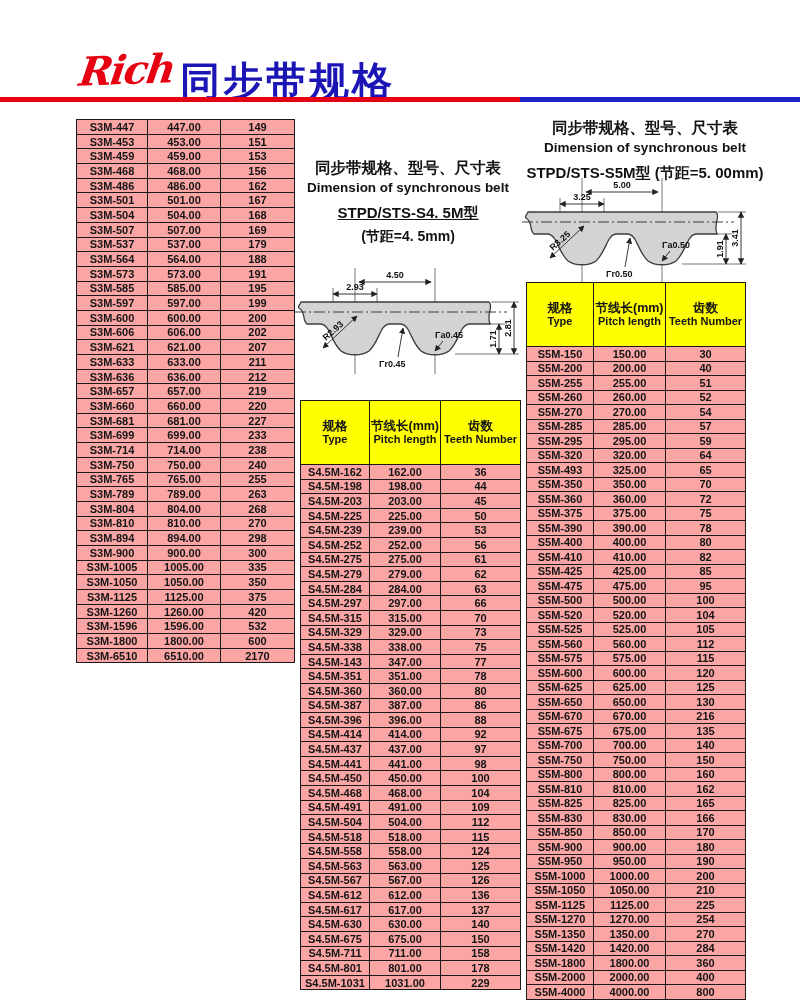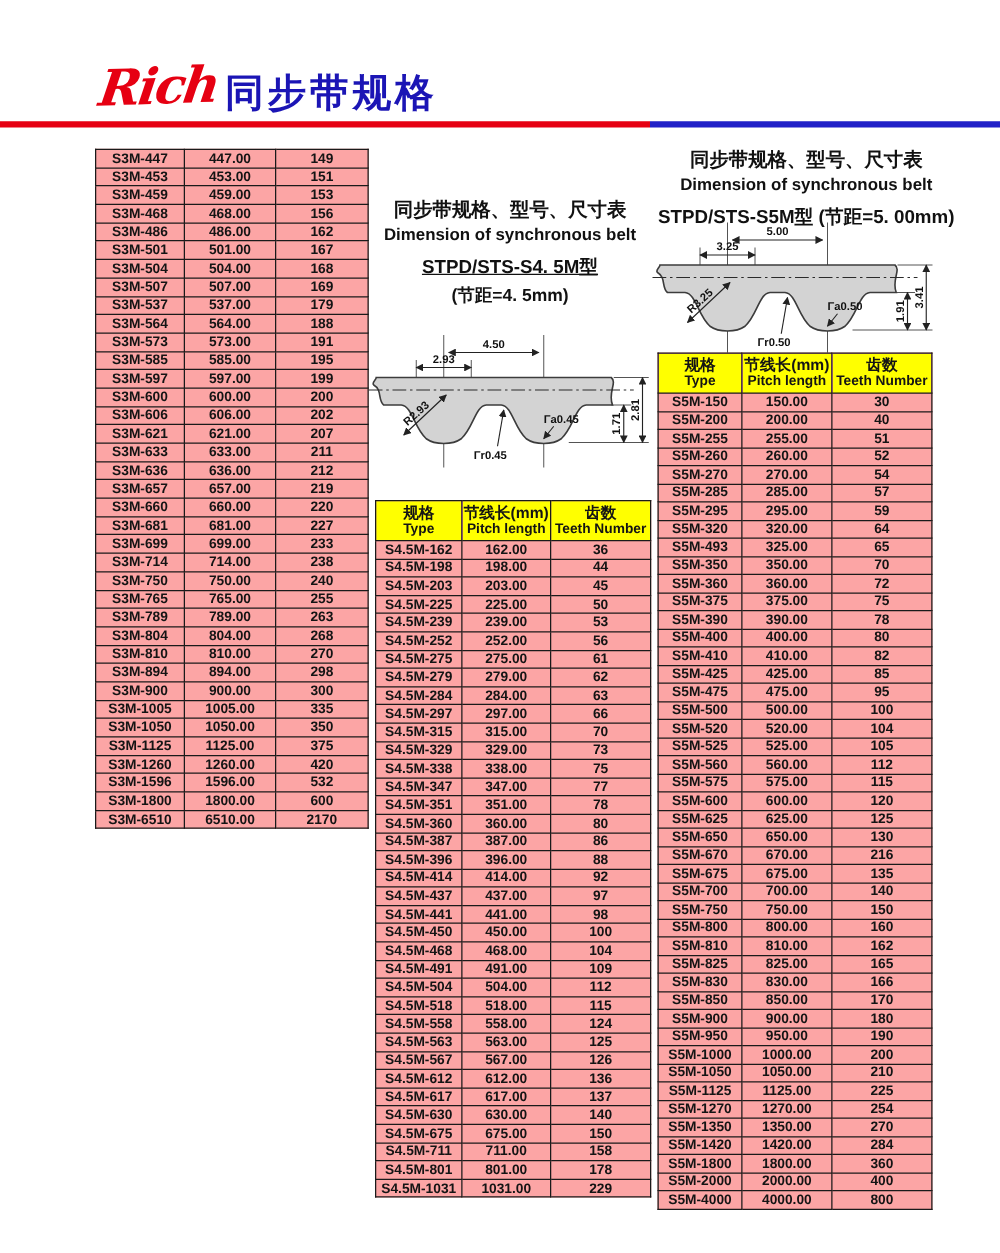--- a/index.html
+++ b/index.html
@@ -3,37 +3,37 @@
 <meta charset="utf-8">
 <style>
   html,body{margin:0;padding:0;background:#ffffff;}
   .page{position:relative;width:800px;height:1002px;background:#ffffff;overflow:hidden;
         font-family:"Liberation Sans",sans-serif;color:#111;}
 
   
   .logo{position:absolute;left:80px;top:46px;font-family:"DejaVu Serif",serif;
         font-style:italic;font-weight:bold;font-size:40px;color:#e60012;
         transform:skewX(-10deg) rotate(-2deg);letter-spacing:-2px;}
-  .page-title{position:absolute;left:180px;top:54px;font-size:31px;font-weight:bold;
+  .page-title{position:absolute;left:180px;top:54px;font-size:40px;font-weight:bold;
         color:#1b15b5;letter-spacing:3px;}
   .rule-red{position:absolute;left:0;top:97px;width:520px;height:5px;background:#e60012;}
   .rule-blue{position:absolute;left:520px;top:97px;width:280px;height:5px;background:#2121c8;}
 
   
   table{border-collapse:collapse;table-layout:fixed;position:absolute;background:#fca5a5;}
   td,th{border:1.5px solid #1a1a1a;text-align:center;padding:0;font-weight:bold;
         color:#141414;white-space:nowrap;overflow:hidden;}
   td{font-size:11px;}
   .s3m{left:76px;top:119px;width:218px;}
   .s3m td{height:13.7px;}
   .mid-table{left:300px;top:400px;width:220px;}
   .mid-table td{height:13.6px;}
   .s5m-table{left:526px;top:282px;width:219px;}
   .s5m-table td{height:13.5px;}
-  thead th{background:#ffff00;padding:2px 0;}
+  thead th{background:#ffff00;padding:18px 0;}
   thead .cn{font-size:12.5px;line-height:14px;}
   thead .en{font-size:11px;line-height:13px;}
 
   
   .sec-head{position:absolute;text-align:center;}
   .mid-head{left:293px;top:158px;width:230px;}
   .right-head{left:526px;top:118px;width:238px;}
   .t-cn{font-size:15.5px;font-weight:bold;}
   .t-en{font-size:13.5px;font-weight:bold;margin-top:1px;}
   .t-model{font-size:15px;font-weight:bold;margin-top:9px;}
@@ -375,21 +375,21 @@
           <td>S4.5M-329</td>
           <td>329.00</td>
           <td>73</td>
         </tr>
         <tr>
           <td>S4.5M-338</td>
           <td>338.00</td>
           <td>75</td>
         </tr>
         <tr>
-          <td>S4.5M-347</td>
+          <td>S4.5M-143</td>
           <td>347.00</td>
           <td>77</td>
         </tr>
         <tr>
           <td>S4.5M-351</td>
           <td>351.00</td>
           <td>78</td>
         </tr>
         <tr>
           <td>S4.5M-360</td>

